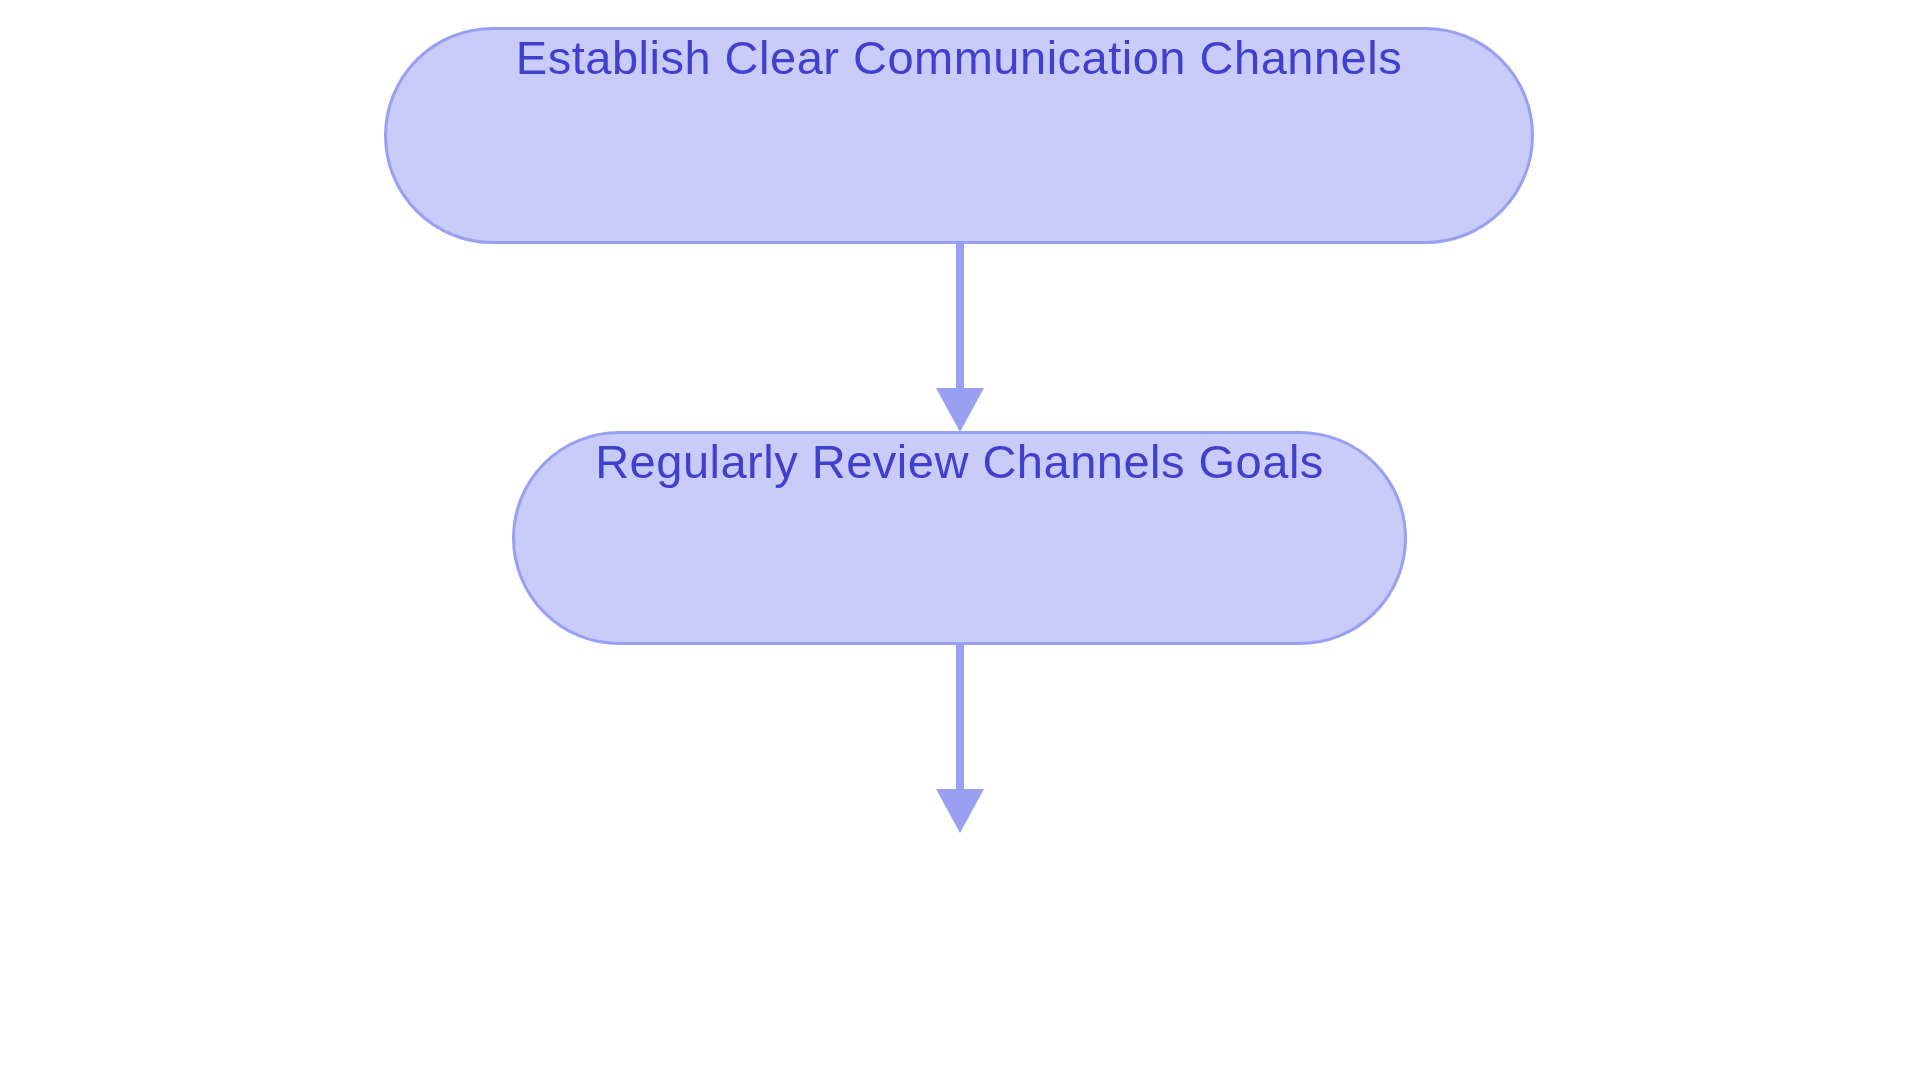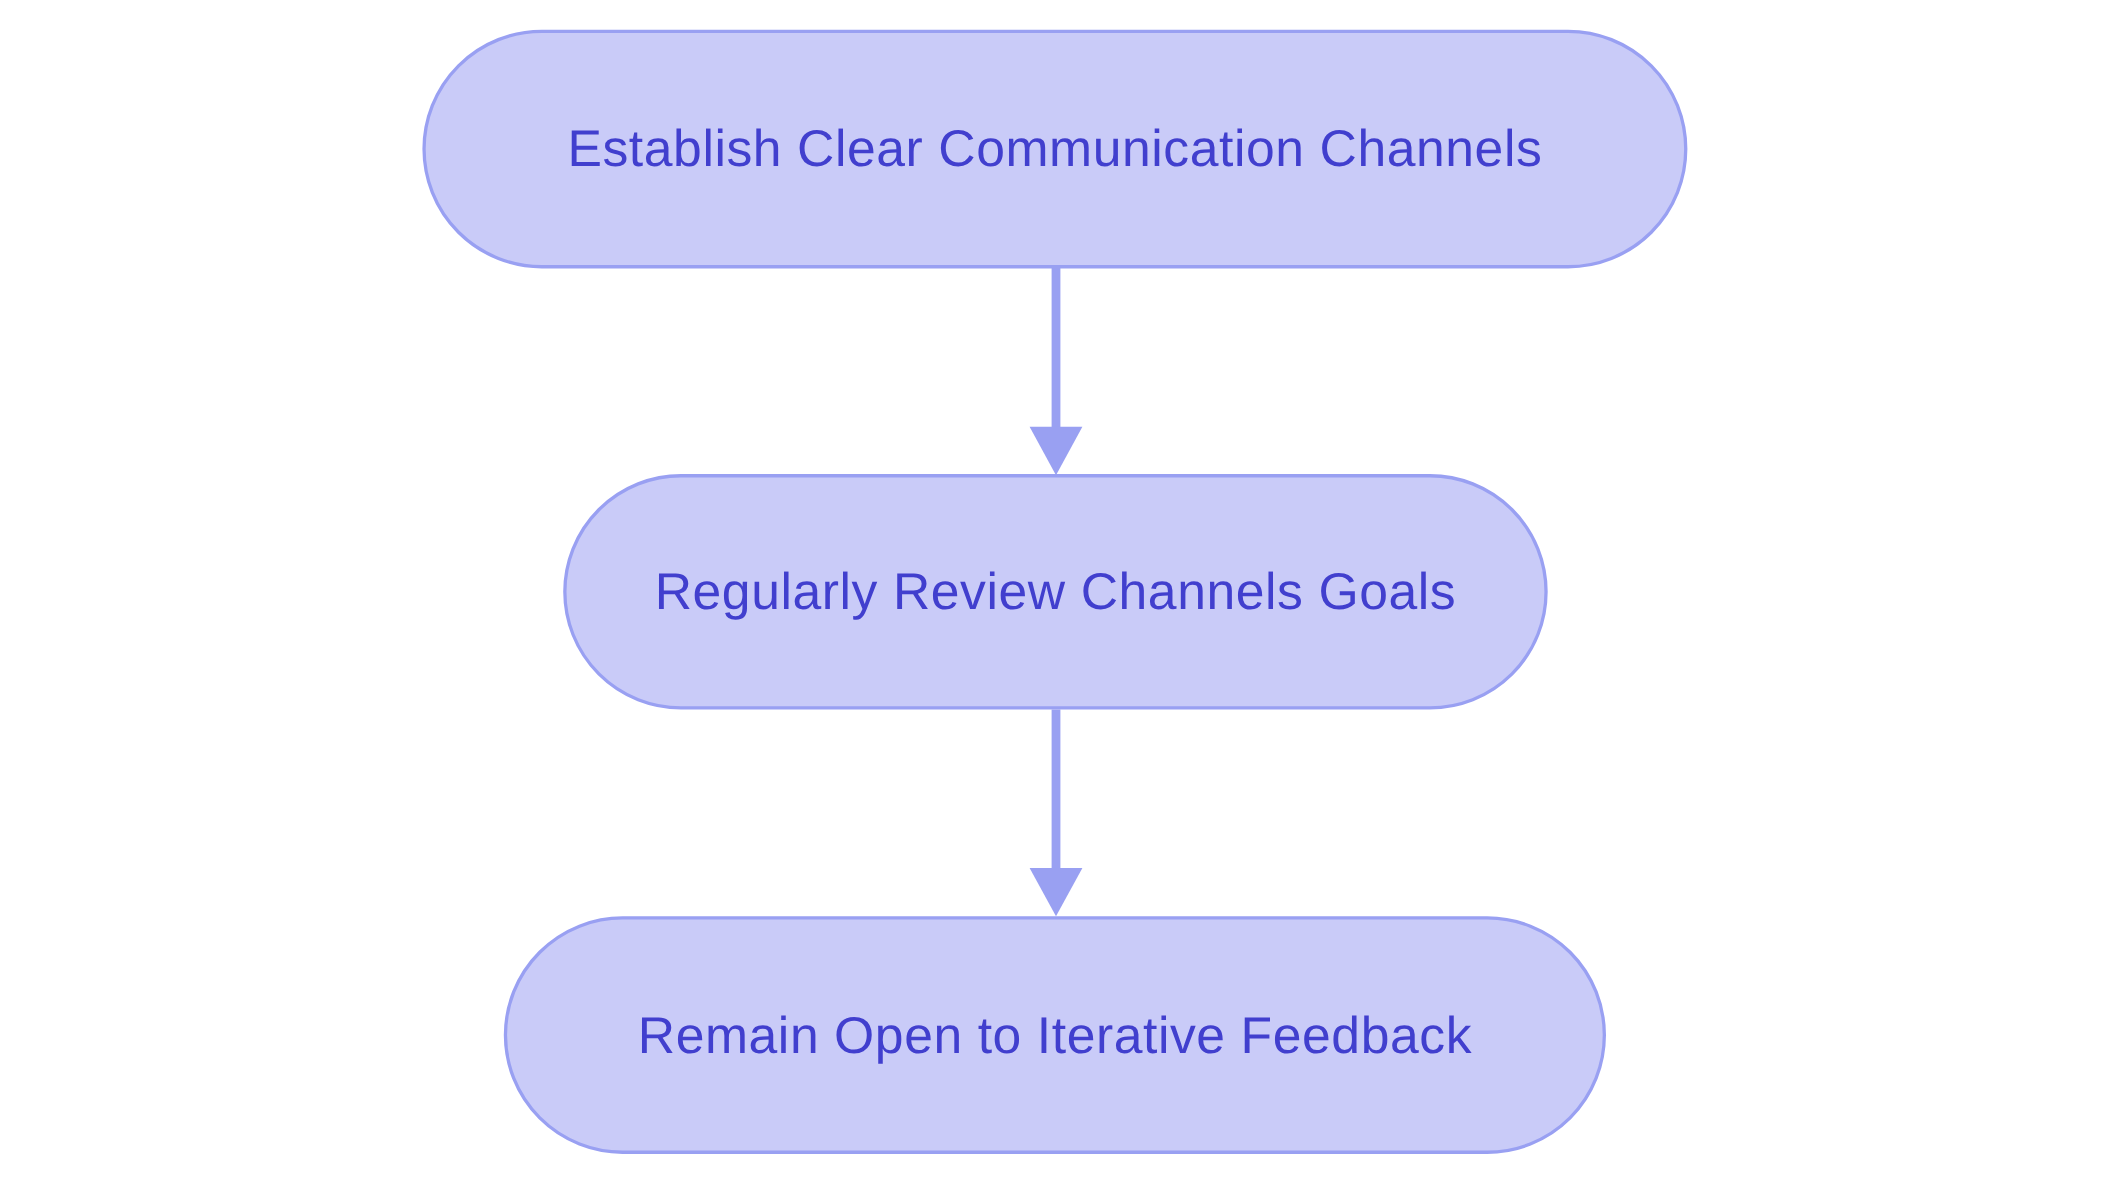--- a/index.html
+++ b/index.html
@@ -15,21 +15,20 @@
     overflow: hidden;
     font-family: "Liberation Sans", "DejaVu Sans", sans-serif;
   }
   .flow-node {
     position: absolute;
     box-sizing: border-box;
     background: var(--node-fill, #c9cbf8);
     border: 3px solid var(--node-border, #99a0f2);
     border-radius: 110px;
     display: flex;
-    align-items: center;
     justify-content: center;
     text-align: center;
   }
   .flow-node .node-label {
     color: var(--node-text, #413fce);
     font-size: 47px;
     font-weight: 400;
     letter-spacing: 0.5px;
     line-height: 1.2;
     white-space: nowrap;
@@ -73,17 +72,14 @@
 
   <div class="flow-node node-2">
     <span class="node-label">Regularly Review Channels Goals</span>
   </div>
 
   <div class="connector connector-2">
     <div class="arrow-shaft"></div>
     <div class="arrow-head"></div>
   </div>
 
-  <div class="flow-node node-3">
-    <span class="node-label">Remain Open to Iterative Feedback</span>
-  </div>
 
 </div>
 
 </body></html>

